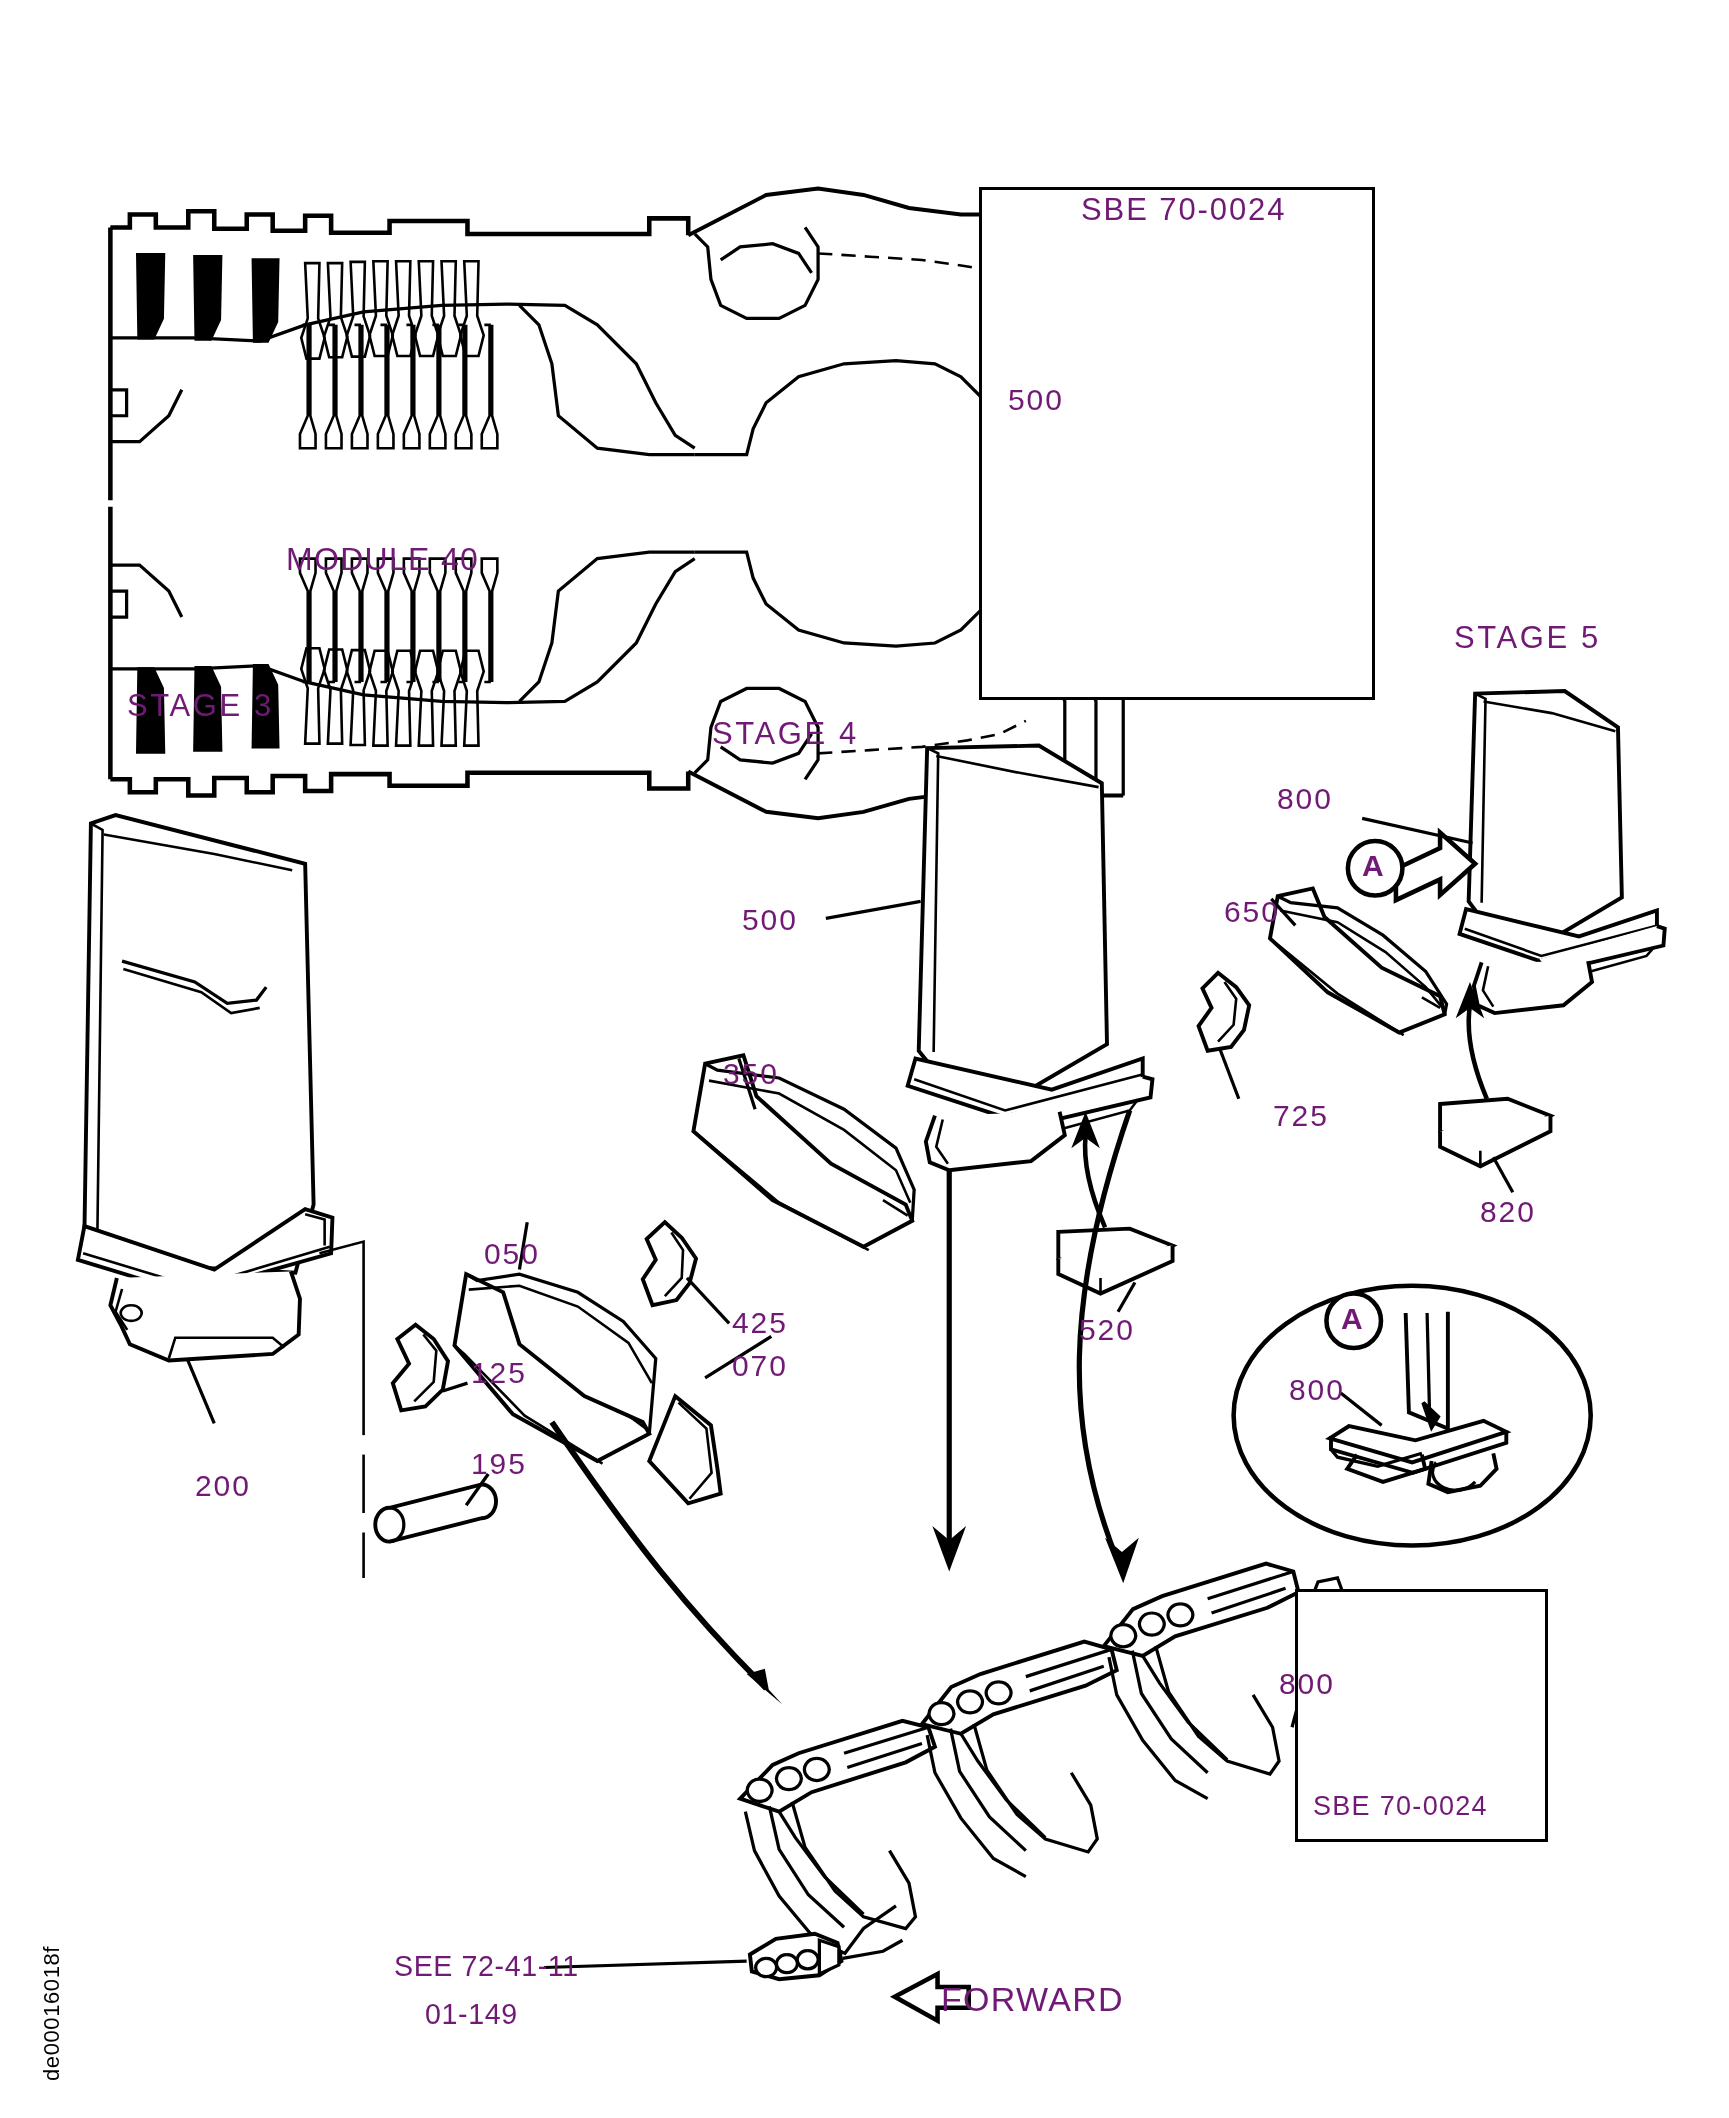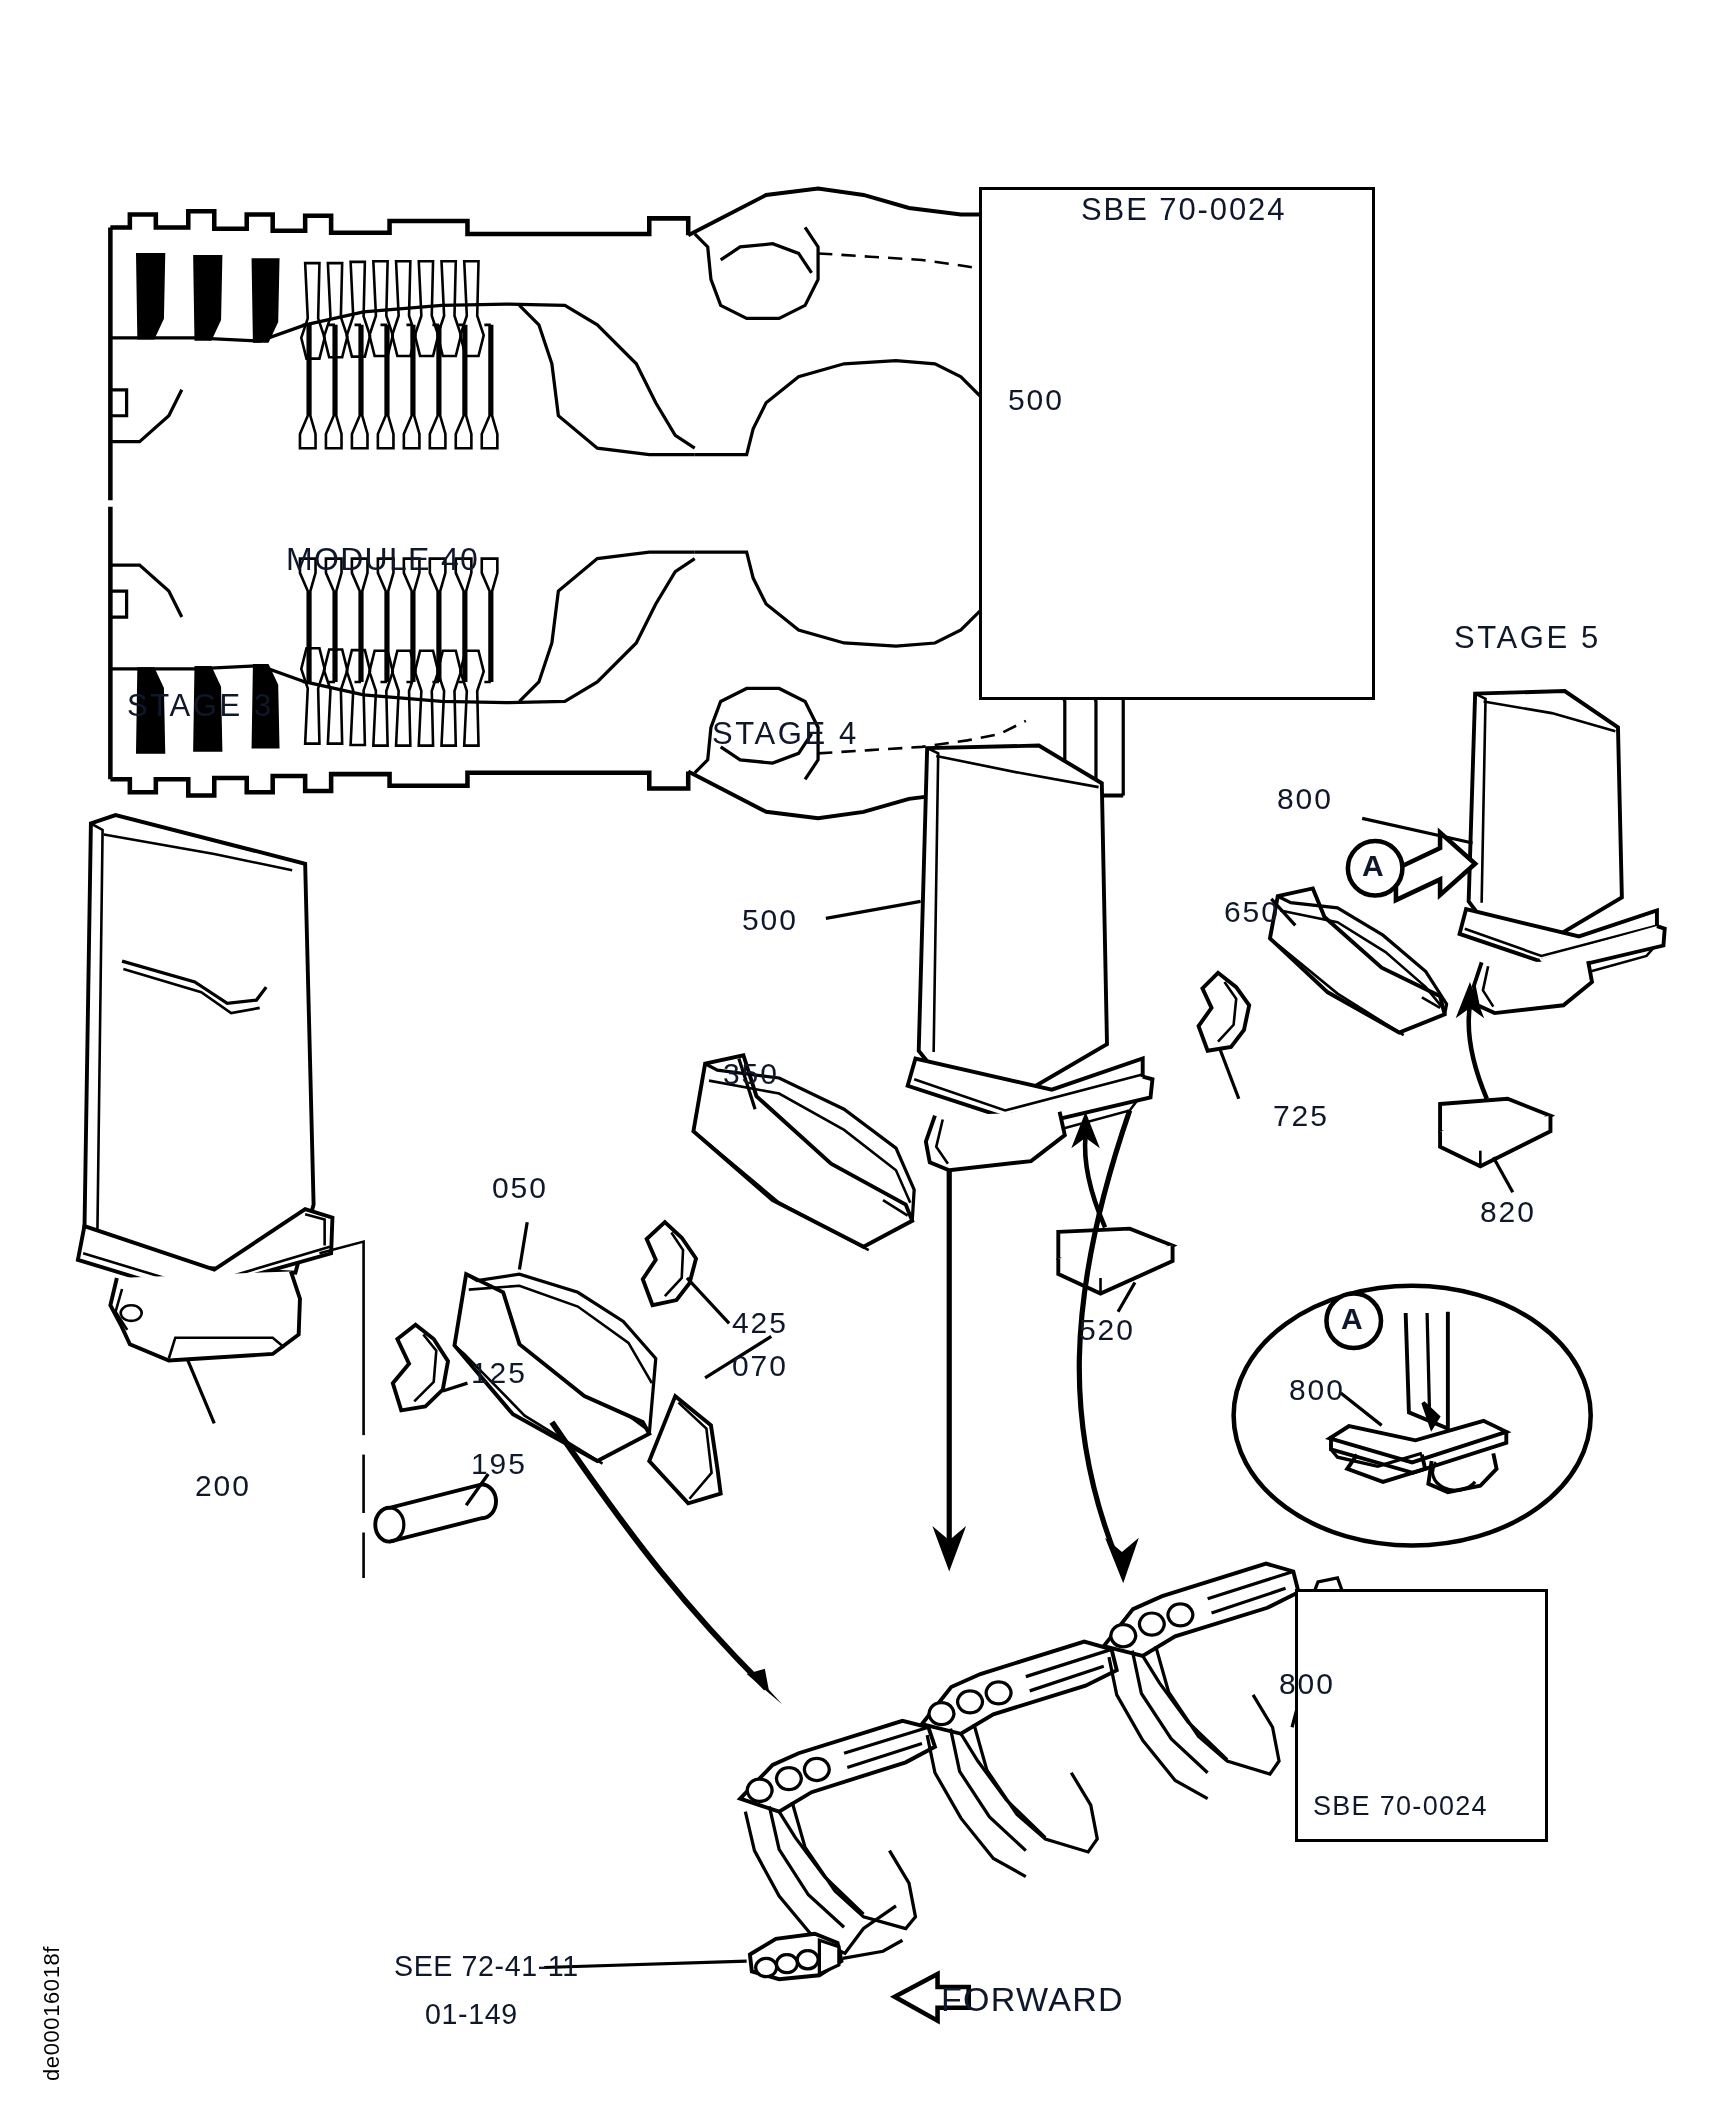--- a/index.html
+++ b/index.html
@@ -8,21 +8,21 @@
   #page{
     position:relative;
     width:1729px;height:2119px;
     background:#fff;
     overflow:hidden;
   }
   svg.layer{position:absolute;top:0;left:0;width:1729px;height:2119px;}
   .lbl{
     position:absolute;
     font-family:"Liberation Sans", sans-serif;
-    color:#0f172a;
+    color:#701a75;
     white-space:nowrap;
     letter-spacing:0.02em;
   }
   .num{font-size:30px;letter-spacing:1.9px;text-align:right;}
   .stage{font-size:31px;letter-spacing:2.6px;}
   .modlabel{font-size:32px;letter-spacing:1.3px;}
   .sbe{font-size:31px;letter-spacing:1.9px;}
   .sbe-small{font-size:27px;letter-spacing:1.3px;}
   .fwd{font-size:34px;letter-spacing:1.3px;}
   .seeref{font-size:28.6px;letter-spacing:0.6px;}
@@ -447,21 +447,21 @@
   <div class="lbl modlabel" style="left:286px;top:541px;">MODULE 40</div>
 
   <div class="lbl stage" style="left:127px;top:688px;">STAGE 3</div>
   <div class="lbl stage" style="left:712px;top:716px;">STAGE 4</div>
   <div class="lbl stage" style="left:1454px;top:620px;">STAGE 5</div>
 
   <div class="lbl num" style="left:742px;top:903px;">500</div>
   <div class="lbl num" style="left:723px;top:1057px;">350</div>
   <div class="lbl num" style="left:732px;top:1306px;">425</div>
   <div class="lbl num" style="left:732px;top:1349px;">070</div>
-  <div class="lbl num" style="left:484px;top:1171px;margin-left:8px;">050</div>
+  <div class="lbl num" style="left:484px;top:1237px;">050</div>
   <div class="lbl num" style="left:471px;top:1356px;">125</div>
   <div class="lbl num" style="left:471px;top:1447px;">195</div>
   <div class="lbl num" style="left:195px;top:1469px;">200</div>
   <div class="lbl num" style="left:1079px;top:1313px;">520</div>
 
   <div class="lbl num" style="left:1277px;top:782px;">800</div>
   <div class="lbl num" style="left:1224px;top:895px;">650</div>
   <div class="lbl num" style="left:1273px;top:1099px;">725</div>
   <div class="lbl num" style="left:1480px;top:1195px;">820</div>
 

